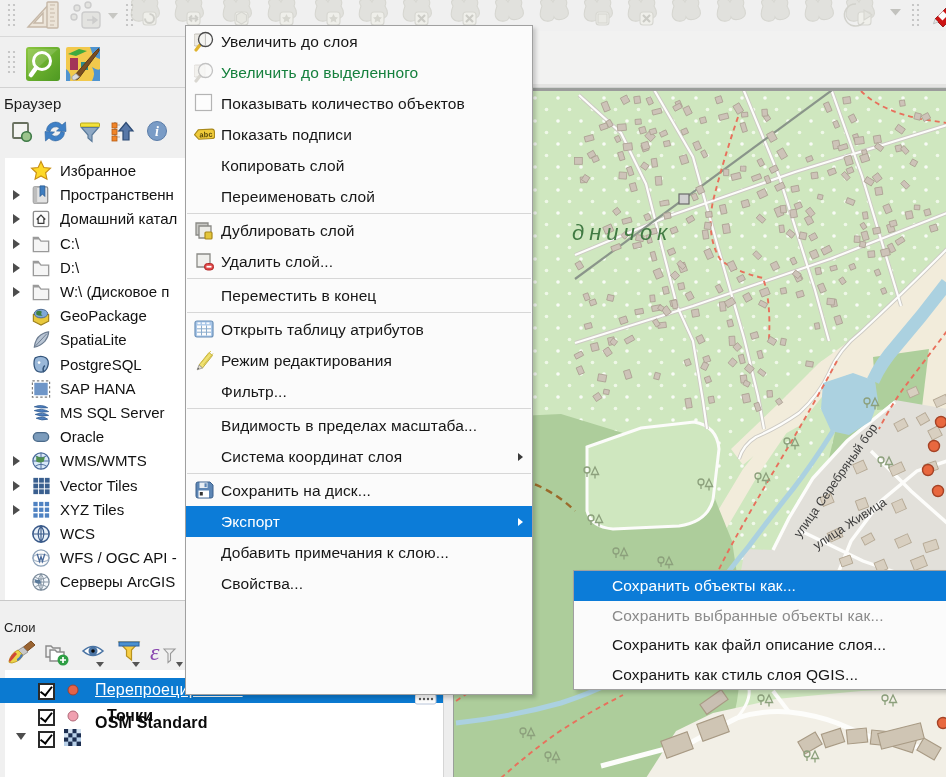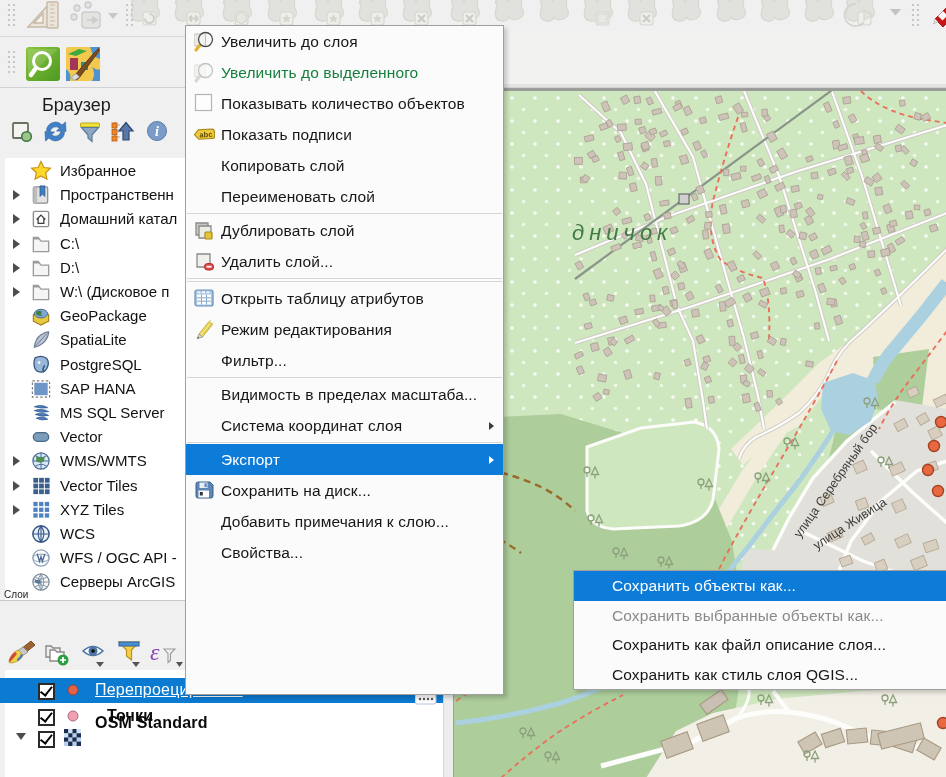--- a/index.html
+++ b/index.html
@@ -1,37 +1,37 @@
 <!DOCTYPE html>
 <html><head><meta charset="utf-8">
 <style>
 html,body{margin:0;padding:0;}
 body{width:946px;height:777px;overflow:hidden;position:relative;background:#f0f0f0;
  font-family:"Liberation Sans",sans-serif;-webkit-font-smoothing:antialiased;}
 .abs{position:absolute;}
 
-#ttl1{left:4px;top:95px;font-size:18px;color:#1c1c1c;margin-left:38px;}
-#ttl2{left:4px;top:589px;font-size:10px;color:#1c1c1c;}
+#ttl1{left:4px;top:95px;font-size:15px;color:#1c1c1c;}
+#ttl2{left:4px;top:620px;font-size:13px;color:#1c1c1c;}
 #btree{left:5px;top:158px;width:438px;height:442px;background:#fff;}
 .trow{position:absolute;left:0;height:24px;width:438px;font-size:15px;color:#111;}
 .trow span.t{position:absolute;left:55px;top:3px;white-space:nowrap;}
 .arr{position:absolute;left:8px;top:7px;width:0;height:0;border-left:7px solid #4d4d4d;border-top:5px solid transparent;border-bottom:5px solid transparent;}
 .ticon{position:absolute;left:25px;top:1px;width:22px;height:22px;}
 
 #ltree{left:5px;top:670px;width:438px;height:107px;background:#fff;}
 #lsel{position:absolute;left:-5px;top:8px;width:443px;height:25px;background:#0b7ad1;}
 .lrow{position:absolute;font-size:16px;font-weight:bold;color:#0a0a0a;letter-spacing:.2px;}
 .cb{position:absolute;width:13px;height:13px;background:#fff;border:2px solid #2a2a2a;}
 .cb:after{content:"";position:absolute;left:2.5px;top:-1.5px;width:5px;height:9.5px;border:solid #000;border-width:0 2.6px 2.6px 0;transform:rotate(38deg);}
 
 #strip{left:443px;top:670px;width:10px;height:107px;background:#ededed;border-left:1px solid #d5d5d5;}
 
 #map{left:453px;top:88px;width:493px;height:689px;border-left:1px solid #9aa09a;border-top:1px solid #9aa09a;background:#cfe8c0;}
 
-#menu{left:185px;top:25px;width:319px;height:670px;background:#fbfbfb;border:1px solid #a0a0a0;box-sizing:border-box;box-shadow:3px 3px 4px rgba(0,0,0,.18);}
+#menu{left:185px;top:25px;width:348px;height:670px;background:#fbfbfb;border:1px solid #a0a0a0;box-sizing:border-box;box-shadow:3px 3px 4px rgba(0,0,0,.18);}
 .mi{position:relative;height:31px;line-height:31px;font-size:15.5px;letter-spacing:.1px;color:#161616;padding-left:35px;white-space:nowrap;}
 .mi.dis{color:#15803d;}
 .mi.hl{background:#0c7cd8;color:#fff;}
 .msep{height:3px;position:relative;}
 .msep:after{content:"";position:absolute;left:1px;right:1px;top:1px;height:1px;background:#d7d7d7;}
 .mic{position:absolute;left:8px;top:5px;width:21px;height:21px;}
 .sub{position:absolute;right:9px;top:11.5px;width:0;height:0;border-left:5.5px solid #3a3a3a;border-top:4px solid transparent;border-bottom:4px solid transparent;}
 .mi.hl .sub{border-left-color:#fff;}
 #smenu{left:573px;top:570px;width:377px;height:120px;background:#fbfbfb;border:1px solid #a0a0a0;box-sizing:border-box;box-shadow:3px 3px 4px rgba(0,0,0,.18);}
 .si{position:relative;height:29.5px;line-height:29.5px;font-size:15.5px;letter-spacing:.1px;color:#161616;padding-left:38px;white-space:nowrap;}
@@ -294,21 +294,21 @@
     <div class="trow" style="top:243px">
       <svg class="ticon" viewBox="0 0 22 23">
         <path d="M4 5 q8 -3 14 1 q-7 1 -14 -1 z M4 9 q8 -3 15 1 q-8 2 -15 -1 z M5 13 q8 -3 14 1 q-7 2 -14 -1 z M6 17 q7 -3 12 1 q-6 2 -12 -1 z" fill="#4f7fbf" stroke="#2e5a8e" stroke-width=".8"></path>
       </svg>
       <span class="t">MS SQL Server</span>
     </div>
     <div class="trow" style="top:267px">
       <svg class="ticon" viewBox="0 0 22 23">
         <rect x="3" y="7" width="16" height="9" rx="4.5" fill="#7c9cbc" stroke="#4a6a8a" stroke-width="1.4"></rect>
       </svg>
-      <span class="t">Vector</span>
+      <span class="t">Oracle</span>
     </div>
     <div class="trow" style="top:291px">
       <span class="arr"></span>
       <svg class="ticon" viewBox="0 0 22 23">
         <circle cx="11" cy="11.5" r="8.5" fill="#d8e8f8" stroke="#4a6a9a" stroke-width="1.2"></circle>
         <path d="M11 3 v17 M2.5 11.5 h17 M5 6 q6 4 12 0 M5 17 q6 -4 12 0" fill="none" stroke="#4a6a9a" stroke-width="1"></path>
         <path d="M6 6 q4 3 9 1 l-1 5 q-4 2 -8 0 z" fill="#4f8f4f"></path>
       </svg>
       <span class="t">WMS/WMTS</span>
     </div>
@@ -917,20 +917,23 @@
 </div>
 <div class="mi">
 <svg class="mic" viewBox="0 0 21 21">
         <path d="M3 3 h13 v13 h-13 z" fill="#efefec" stroke="#8a8a86" stroke-width="1.3"></path>
         <rect x="10.5" y="12.5" width="9" height="6.5" rx="3" fill="#e04848" stroke="#b02828" stroke-width="1"></rect>
         <path d="M12.5 15.7 h5" stroke="#fff" stroke-width="1.8"></path>
       </svg>
 Удалить слой...
 </div>
 <div class="msep"></div>
+<div class="mi">
+Переместить в конец
+</div>
 <div class="msep"></div>
 <div class="mi">
 <svg class="mic" viewBox="0 0 21 21">
         <rect x="1" y="2" width="18" height="16" rx="2" fill="#a8c6e8" stroke="#6a90b8" stroke-width="1.2"></rect>
         <rect x="3" y="6.5" width="14" height="10" fill="#fdfdfd"></rect>
         <path d="M3 9.8 h14 M3 13.2 h14 M7.5 6.5 v10 M12.5 6.5 v10" stroke="#8aaccc" stroke-width="1"></path>
         <rect x="3.5" y="3.4" width="3" height="1.8" fill="#fff" opacity=".9"></rect>
         <rect x="8" y="3.4" width="3" height="1.8" fill="#fff" opacity=".9"></rect>
         <rect x="12.5" y="3.4" width="3" height="1.8" fill="#fff" opacity=".9"></rect>
       </svg>
@@ -952,34 +955,34 @@
 </div>
 <div class="msep"></div>
 <div class="mi">
 Видимость в пределах масштаба...
 </div>
 <div class="mi">
 Система координат слоя
 <span class="sub"></span>
 </div>
 <div class="msep"></div>
-<div class="mi hl">
-Экспорт
-<span class="sub"></span>
-</div>
 <div class="mi">
 <svg class="mic" viewBox="0 0 21 21">
         <path d="M2 4 q0 -2 2 -2 h12 l3 3 v11 q0 2 -2 2 h-13 q-2 0 -2 -2 z" fill="#5d86b5" stroke="#3c618c" stroke-width="1"></path>
         <rect x="5.5" y="2.5" width="8" height="5.5" fill="#e8eef4"></rect>
         <rect x="10.5" y="3.3" width="2.2" height="3.8" fill="#5d86b5"></rect>
         <rect x="4.5" y="10.5" width="10.5" height="7" fill="#fff"></rect>
         <rect x="5.8" y="12" width="3" height="3.5" fill="#333"></rect>
       </svg>
 Сохранить на диск...
 </div>
+<div class="mi hl">
+Экспорт
+<span class="sub"></span>
+</div>
 <div class="mi">
 Добавить примечания к слою...
 </div>
 <div class="mi">
 Свойства...
 </div>
 </div>
 <div class="abs" id="smenu">
 <div class="si hl">Сохранить объекты как...</div>
 <div class="si dis">Сохранить выбранные объекты как...</div>

